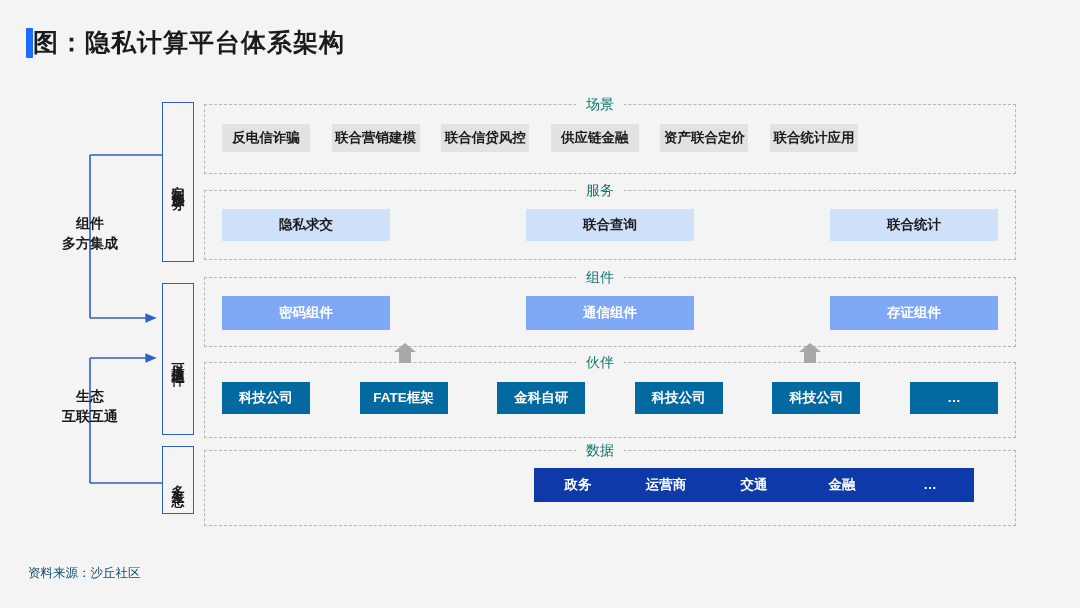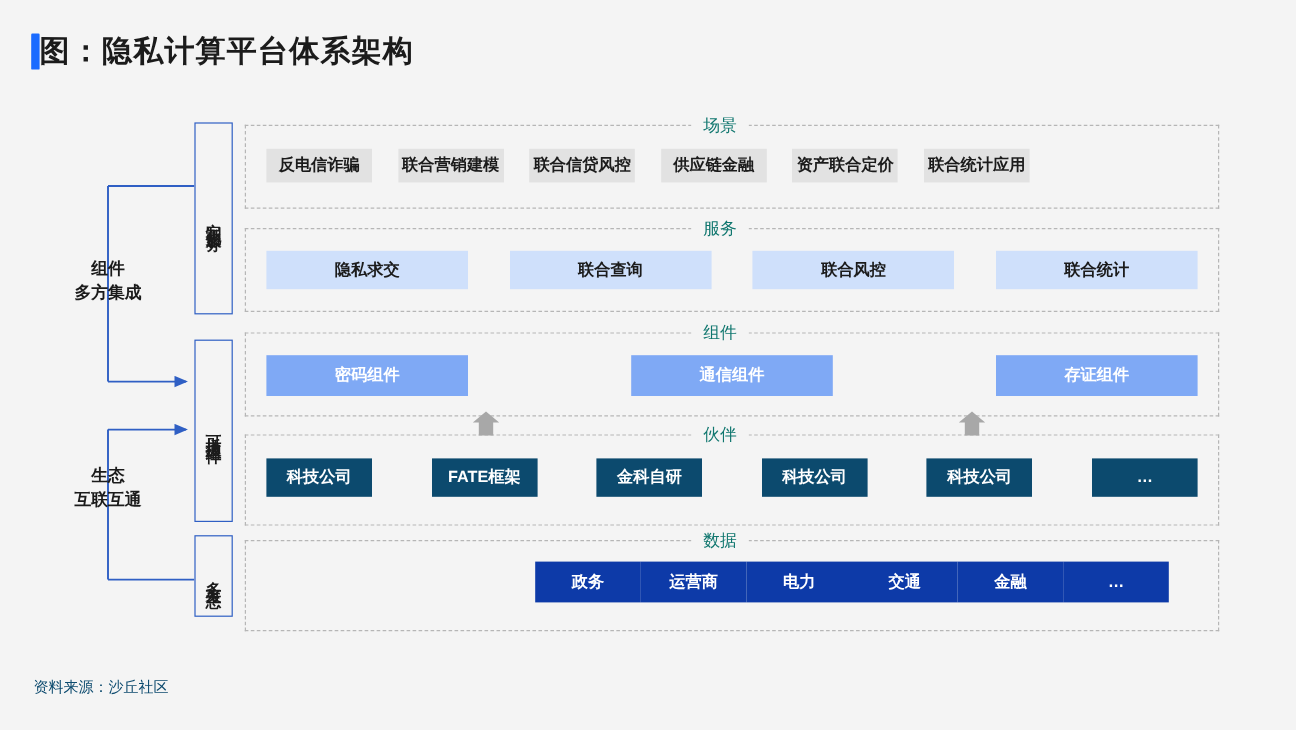--- a/index.html
+++ b/index.html
@@ -150,21 +150,21 @@
   #cells-comp .cell {
     width: 168px; height: 34px;
     background: #7fa9f5;
     color: #ffffff;
   }
 
   
   #cells-partner { left: 222px; top: 382px; width: 776px; justify-content: space-between; }
   #cells-partner .cell {
     width: 88px; height: 32px;
-    background: #0c4a6e;
+    background: #0369a1;
     color: #ffffff;
   }
 
   
   #cells-data { left: 222px; top: 468px; width: 752px; justify-content: flex-end; }
   #cells-data .cell {
     width: 88px; height: 34px;
     background: #0d3aa8;
     color: #ffffff;
   }
@@ -258,21 +258,20 @@
     <div class="cell">联合营销建模</div>
     <div class="cell">联合信贷风控</div>
     <div class="cell">供应链金融</div>
     <div class="cell">资产联合定价</div>
     <div class="cell">联合统计应用</div>
   </div>
 
   <div class="cells" id="cells-service">
     <div class="cell">隐私求交</div>
     <div class="cell">联合查询</div>
-    <div class="cell">联合风控</div>
     <div class="cell">联合统计</div>
   </div>
 
   <div class="cells" id="cells-comp">
     <div class="cell">密码组件</div>
     <div class="cell">通信组件</div>
     <div class="cell">存证组件</div>
   </div>
 
   <div class="cells" id="cells-partner">
@@ -280,21 +279,20 @@
     <div class="cell">FATE框架</div>
     <div class="cell">金科自研</div>
     <div class="cell">科技公司</div>
     <div class="cell">科技公司</div>
     <div class="cell">…</div>
   </div>
 
   <div class="cells" id="cells-data">
     <div class="cell">政务</div>
     <div class="cell">运营商</div>
-    <div class="cell">电力</div>
     <div class="cell">交通</div>
     <div class="cell">金融</div>
     <div class="cell">…</div>
   </div>
 
   <svg class="up-arrow" id="up-arrow-left" viewBox="0 0 24 22">
     <polygon points="12,1 23,10 18,10 18,21 6,21 6,10 1,10" fill="#a8a8a8"></polygon>
   </svg>
   <svg class="up-arrow" id="up-arrow-right" viewBox="0 0 24 22">
     <polygon points="12,1 23,10 18,10 18,21 6,21 6,10 1,10" fill="#a8a8a8"></polygon>

